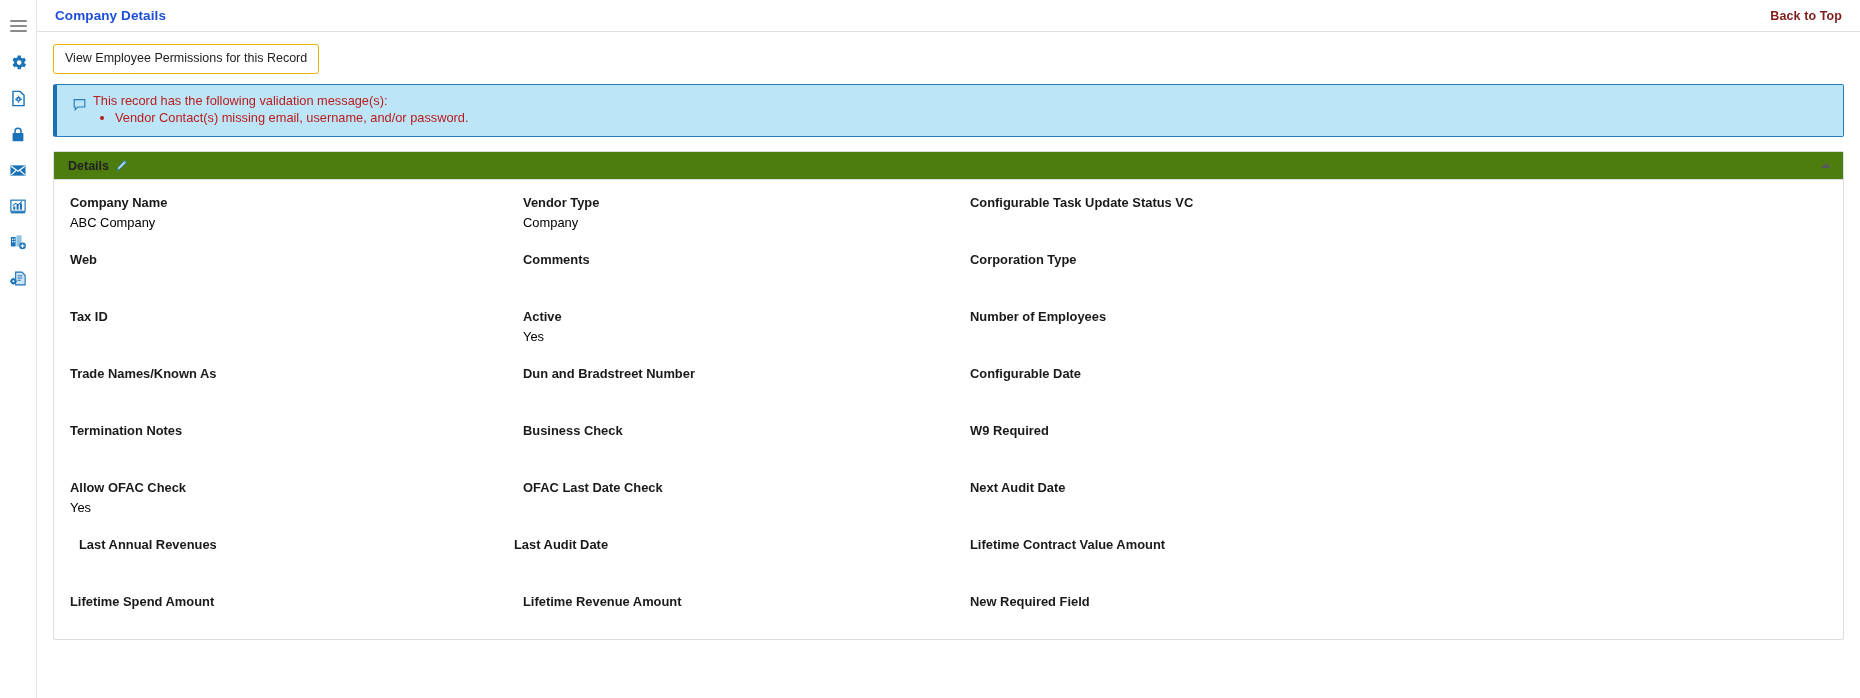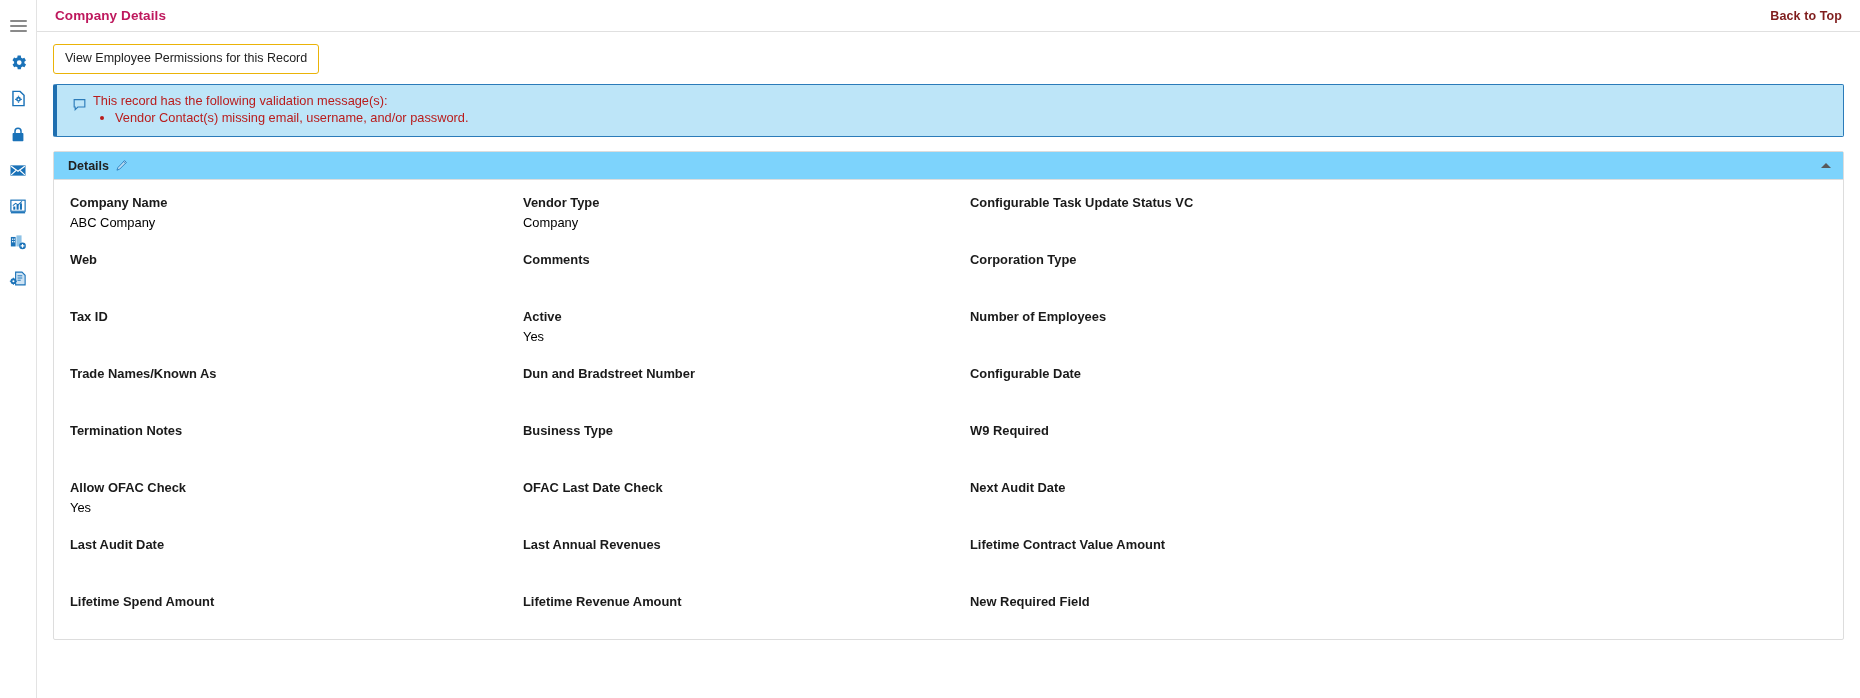--- a/index.html
+++ b/index.html
@@ -58,21 +58,21 @@
     background: #ffffff;
     border-bottom: 1px solid #e0e0e0;
     display: flex;
     align-items: center;
     justify-content: space-between;
     padding: 0 18px 0 18px;
   }
   .topbar-title {
     font-size: 13.5px;
     font-weight: bold;
-    color: #be185d;
+    color: #1d4ed8;
     letter-spacing: 0.1px;
   }
   .back-to-top {
     font-size: 12.5px;
     font-weight: bold;
     color: #7f1d1d;
     cursor: pointer;
     letter-spacing: .1px;
   }
 
@@ -118,21 +118,21 @@
     padding-top: 4px;
   }
   .banner-text { font-size: 12.8px; color: #b91c1c; line-height: 1.25; }
   .banner-text .lead { display: block; margin-bottom: 2px; }
   .banner-list { margin: 0; padding-left: 22px; }
   .banner-list li { margin: 0; padding: 0; }
 
   
   .panel { border: 1px solid #dddddd; border-radius: 2px; background: #fff; }
   .panel-header {
-    background: #7dd3fc;
+    background: #4d7c0f;
     border-bottom: 1px solid #dddddd;
     height: 28px;
     display: flex;
     align-items: center;
     justify-content: space-between;
     padding: 0 12px 0 14px;
   }
   .panel-title-wrap { display: flex; align-items: center; gap: 6px; }
   .panel-title { font-size: 12.5px; font-weight: bold; color: #222; }
   .pencil { cursor: pointer; display: block; }
@@ -342,47 +342,47 @@
             <div class="field c3">
               <div class="field-label">Configurable Date</div>
               <div class="field-value"></div>
             </div>
 
             <div class="field c1">
               <div class="field-label">Termination Notes</div>
               <div class="field-value"></div>
             </div>
             <div class="field c2">
-              <div class="field-label">Business Type</div>
+              <div class="field-label">Business Check</div>
               <div class="field-value"></div>
             </div>
             <div class="field c3">
               <div class="field-label">W9 Required</div>
               <div class="field-value"></div>
             </div>
 
             <div class="field c1">
               <div class="field-label">Allow OFAC Check</div>
               <div class="field-value">Yes</div>
             </div>
             <div class="field c2">
               <div class="field-label">OFAC Last Date Check</div>
               <div class="field-value"></div>
             </div>
             <div class="field c3">
               <div class="field-label">Next Audit Date</div>
               <div class="field-value"></div>
             </div>
 
+            <div class="field c2">
+              <div class="field-label">Last Annual Revenues</div>
+              <div class="field-value"></div>
+            </div>
             <div class="field c1">
               <div class="field-label">Last Audit Date</div>
-              <div class="field-value"></div>
-            </div>
-            <div class="field c2">
-              <div class="field-label">Last Annual Revenues</div>
               <div class="field-value"></div>
             </div>
             <div class="field c3">
               <div class="field-label">Lifetime Contract Value Amount</div>
               <div class="field-value"></div>
             </div>
 
             <div class="field c1">
               <div class="field-label">Lifetime Spend Amount</div>
               <div class="field-value"></div>

